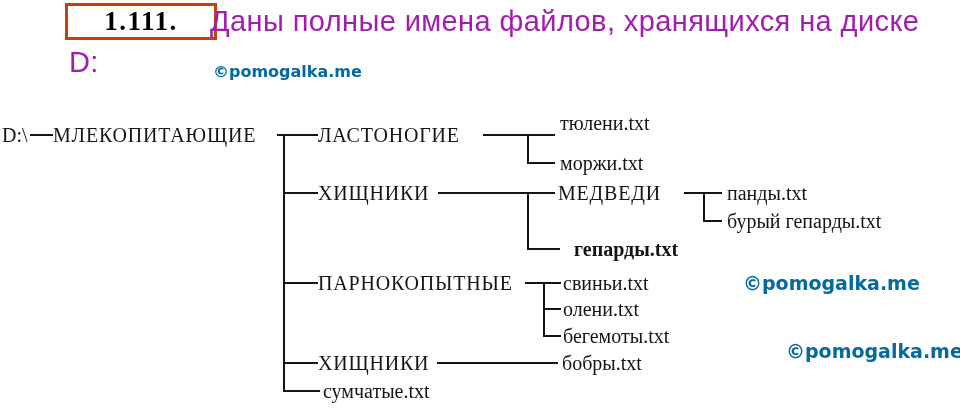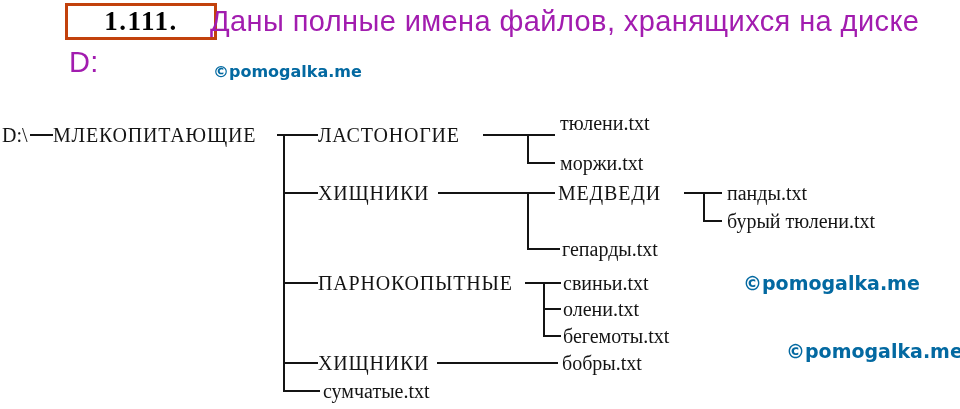--- a/index.html
+++ b/index.html
@@ -59,22 +59,22 @@
   <div>
 
     <span class="lbl" style="left:2px;top:124px;">D:\</span>
     <span class="lbl cap" style="left:53px;top:124px;">МЛЕКОПИТАЮЩИЕ</span>
     <span class="lbl cap" style="left:318px;top:124px;">ЛАСТОНОГИЕ</span>
     <span class="lbl" style="left:560px;top:112px;">тюлени.txt</span>
     <span class="lbl" style="left:560px;top:152px;">моржи.txt</span>
     <span class="lbl cap" style="left:318px;top:182px;">ХИЩНИКИ</span>
     <span class="lbl cap" style="left:558px;top:182px;">МЕДВЕДИ</span>
     <span class="lbl" style="left:727px;top:182px;">панды.txt</span>
-    <span class="lbl" style="left:727px;top:210px;">бурый тюлени.txt</span>
-    <span class="lbl" style="left:562px;top:238px;">гепарды.txt</span>
+    <span class="lbl" style="left:727px;top:210px;">бурый гепарды.txt</span>
+    <span class="lbl" style="left:574px;top:238px;font-weight:bold;">гепарды.txt</span>
     <span class="lbl cap" style="left:318px;top:272px;">ПАРНОКОПЫТНЫЕ</span>
     <span class="lbl" style="left:563px;top:272px;">свиньи.txt</span>
     <span class="lbl" style="left:563px;top:298px;">олени.txt</span>
     <span class="lbl" style="left:563px;top:325px;">бегемоты.txt</span>
     <span class="lbl cap" style="left:318px;top:352px;">ХИЩНИКИ</span>
     <span class="lbl" style="left:562px;top:352px;">бобры.txt</span>
     <span class="lbl" style="left:323px;top:380px;">сумчатые.txt</span>
 
     <div class="hl" style="left:30px;top:134px;width:23px;"></div>
     <div class="hl" style="left:277px;top:134px;width:41px;"></div>

